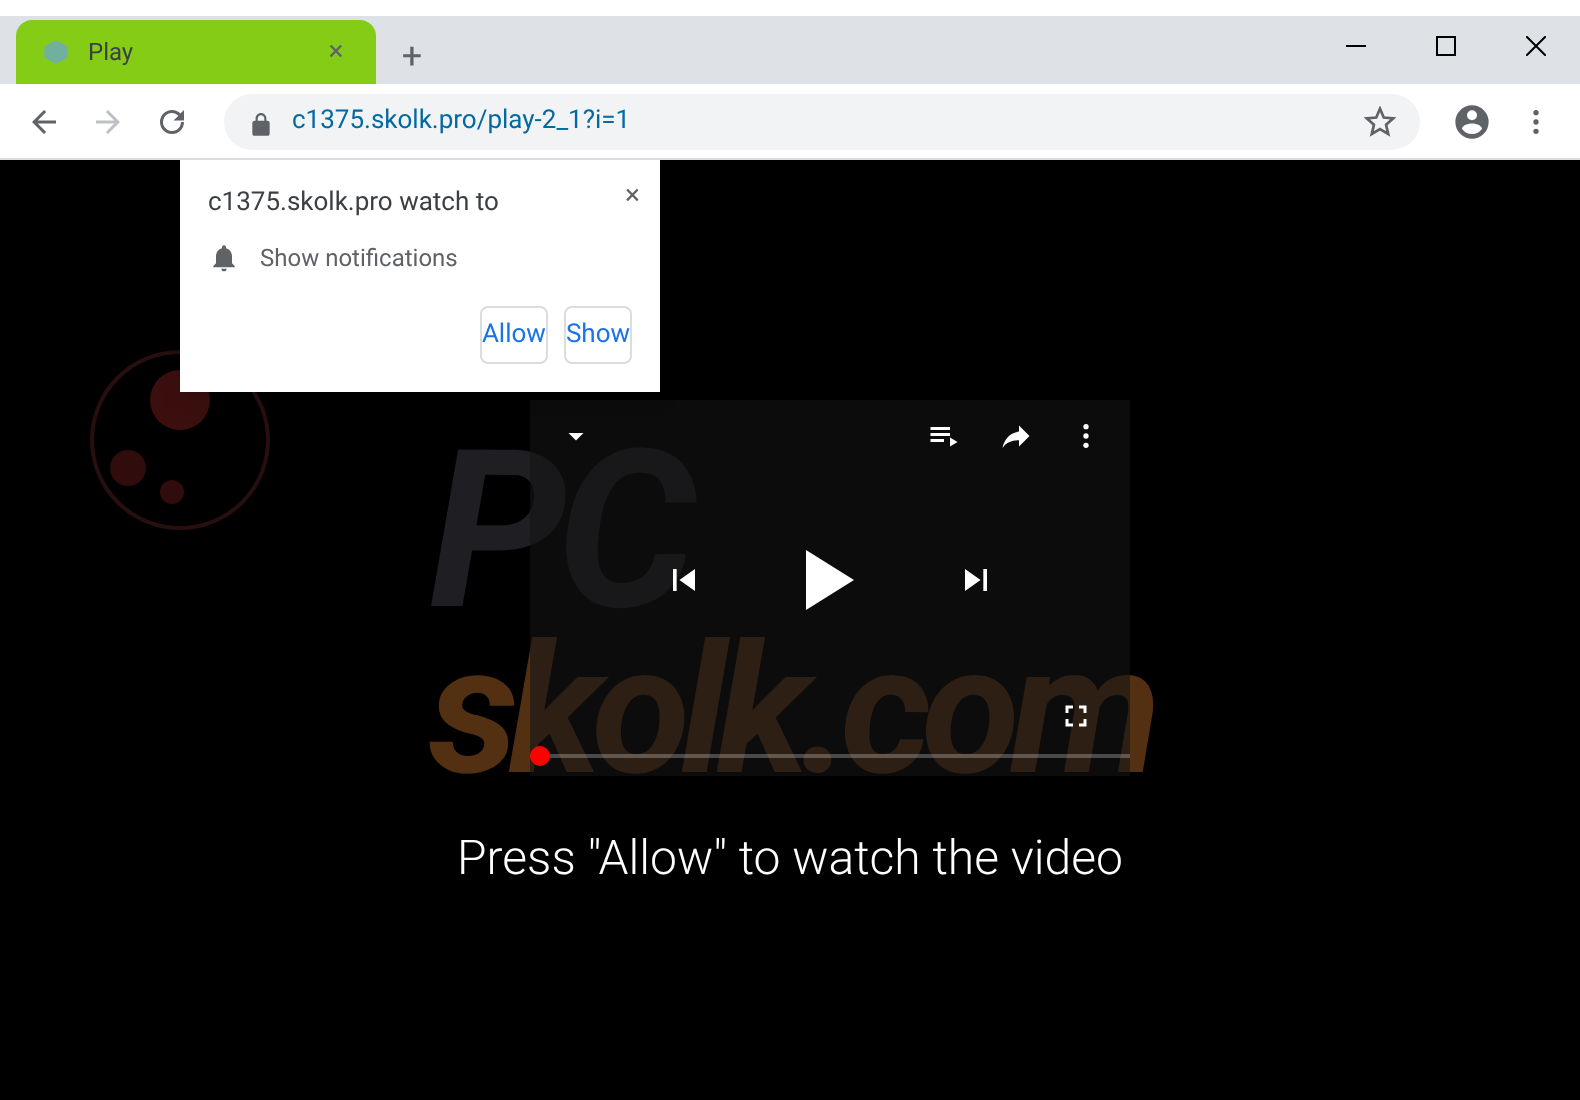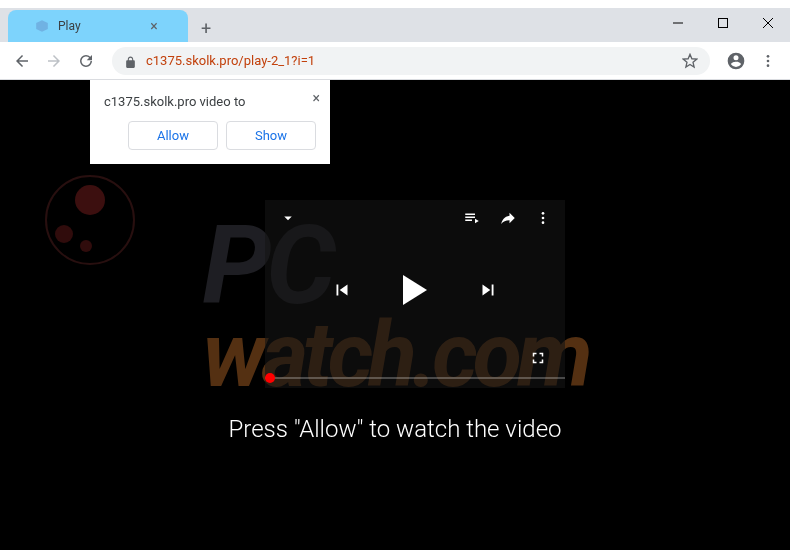--- a/index.html
+++ b/index.html
@@ -3,35 +3,35 @@
   <meta charset="utf-8">
   <style>
     * { margin: 0; padding: 0; box-sizing: border-box; font-family: -apple-system, BlinkMacSystemFont, "Segoe UI", Roboto, Arial, sans-serif; }
     body { width: 790px; height: 550px; background: #fff; overflow: hidden; position: relative; }
     
     
     .titlebar { height: 8px; background: #fff; }
     
     
     .tab-strip { height: 34px; background: #dee1e6; display: flex; align-items: flex-end; padding-left: 8px; position: relative; }
-    .tab { background: #7dd3fc; height: 32px; width: 180px; border-radius: 8px 8px 0 0; display: flex; align-items: center; padding: 0 26px; gap: 8px; position: relative; }
+    .tab { background: #84cc16; height: 32px; width: 180px; border-radius: 8px 8px 0 0; display: flex; align-items: center; padding: 0 12px; gap: 8px; position: relative; }
     .tab-favicon { width: 16px; height: 16px; display: flex; align-items: center; justify-content: center; }
     .tab-title { font-size: 12px; color: #3c4043; flex: 1; white-space: nowrap; overflow: hidden; }
     .tab-close { width: 16px; height: 16px; display: flex; align-items: center; justify-content: center; color: #5f6368; cursor: pointer; font-size: 14px; }
     .new-tab { width: 28px; height: 28px; display: flex; align-items: center; justify-content: center; color: #5f6368; margin-left: 4px; cursor: pointer; font-size: 18px; }
     .window-controls { position: absolute; right: 0; top: 0; display: flex; height: 34px; }
     .win-btn { width: 45px; height: 30px; display: flex; align-items: center; justify-content: center; color: #000; cursor: pointer; }
     
     
     .toolbar { height: 38px; background: #fff; display: flex; align-items: center; padding: 0 8px; gap: 4px; border-bottom: 1px solid #dadce0; }
     .nav-btn { width: 28px; height: 28px; display: flex; align-items: center; justify-content: center; color: #5f6368; border-radius: 50%; cursor: pointer; }
     .nav-btn.disabled { color: #bdc1c6; }
     .omnibox { flex: 1; height: 28px; background: #f1f3f4; border-radius: 14px; display: flex; align-items: center; padding: 0 12px; gap: 8px; margin: 0 8px; }
     .lock-icon { width: 14px; height: 14px; color: #5f6368; }
-    .url-text { font-size: 13px; color: #c2410c; flex: 1; }
+    .url-text { font-size: 13px; color: #0369a1; flex: 1; }
     .star-icon { width: 16px; height: 16px; color: #5f6368; cursor: pointer; }
     .profile-btn { width: 28px; height: 28px; border-radius: 50%; display: flex; align-items: center; justify-content: center; color: #5f6368; cursor: pointer; }
     .menu-btn { width: 28px; height: 28px; display: flex; align-items: center; justify-content: center; color: #5f6368; cursor: pointer; }
     
     
     .content { height: 470px; background: #000; position: relative; overflow: hidden; }
     
     
     .watermark { position: absolute; top: 50%; left: 50%; transform: translate(-50%, -55%); font-size: 110px; font-weight: bold; font-style: italic; color: rgba(60, 60, 70, 0.5); letter-spacing: -5px; pointer-events: none; white-space: nowrap; text-align: left; line-height: 0.9; }
     .watermark .risk { color: rgba(140, 80, 30, 0.6); font-size: 90px; display: block; }
@@ -39,21 +39,21 @@
     .wm-circle { position: absolute; border-radius: 50%; }
     
     
     .notif-popup { position: absolute; left: 90px; top: 0; width: 240px; background: #fff; box-shadow: 0 2px 10px rgba(0,0,0,0.2); z-index: 100; padding: 14px; }
     .notif-close { position: absolute; right: 10px; top: 10px; color: #5f6368; cursor: pointer; font-size: 14px; }
     .notif-title { font-size: 13px; color: #3c4043; margin-bottom: 12px; }
     .notif-row { display: flex; align-items: center; gap: 10px; margin-bottom: 16px; }
     .bell-icon { width: 16px; height: 16px; color: #5f6368; }
     .notif-text { font-size: 12px; color: #5f6368; }
     .notif-buttons { display: flex; justify-content: flex-end; gap: 8px; }
-    .notif-btn { padding: 6px 28px; font-size: 13px; border: 1px solid #dadce0; background: #fff; color: #1a73e8; border-radius: 4px; cursor: pointer; }
+    .notif-btn { padding: 6px 0; font-size: 13px; border: 1px solid #dadce0; background: #fff; color: #1a73e8; border-radius: 4px; cursor: pointer; }
     
     
     .player { position: absolute; left: 265px; top: 120px; width: 300px; height: 188px; background: rgba(20,20,20,0.6); }
     .player-top { height: 40px; display: flex; align-items: center; padding: 0 14px; }
     .player-top-left { flex: 1; }
     .player-top-right { display: flex; gap: 18px; align-items: center; }
     .p-icon { color: #fff; cursor: pointer; }
     .player-mid { height: 100px; display: flex; align-items: center; justify-content: center; gap: 50px; }
     .play-big { width: 0; height: 0; border-left: 24px solid #fff; border-top: 15px solid transparent; border-bottom: 15px solid transparent; cursor: pointer; }
     .skip-btn { color: #fff; cursor: pointer; display: flex; align-items: center; }
@@ -146,26 +146,34 @@
 <div class="content">
 
   <div class="watermark-logo">
     <div class="wm-circle" style="width:90px;height:90px;border:2px solid rgba(80,30,30,0.5);left:5px;top:5px;"></div>
     <div class="wm-circle" style="width:30px;height:30px;background:rgba(120,30,30,0.5);left:35px;top:15px;"></div>
     <div class="wm-circle" style="width:18px;height:18px;background:rgba(120,30,30,0.4);left:15px;top:55px;"></div>
     <div class="wm-circle" style="width:12px;height:12px;background:rgba(120,30,30,0.4);left:40px;top:70px;"></div>
   </div>
   <div class="watermark">
     <span>PC</span>
-    <span class="risk">watch.com</span>
+    <span class="risk">skolk.com</span>
   </div>
 
   <div class="notif-popup">
     <span class="notif-close">×</span>
-    <div class="notif-title">c1375.skolk.pro video to</div>
+    <div class="notif-title">c1375.skolk.pro watch to</div>
+    <div class="notif-row">
+      <span class="bell-icon">
+        <svg width="16" height="16" viewBox="0 0 24 24">
+            <path fill="#5f6368" d="M12 22c1.1 0 2-.9 2-2h-4c0 1.1.9 2 2 2zm6-6v-5c0-3.07-1.63-5.64-4.5-6.32V4c0-.83-.67-1.5-1.5-1.5s-1.5.67-1.5 1.5v.68C7.64 5.36 6 7.92 6 11v5l-2 2v1h16v-1z"></path>
+          </svg>
+      </span>
+      <span class="notif-text">Show notifications</span>
+    </div>
     <div class="notif-buttons">
       <button class="notif-btn">Allow</button>
       <button class="notif-btn">Show</button>
     </div>
   </div>
 
   <div class="player">
     <div class="player-top">
       <div class="player-top-left">
         <span class="p-icon">

